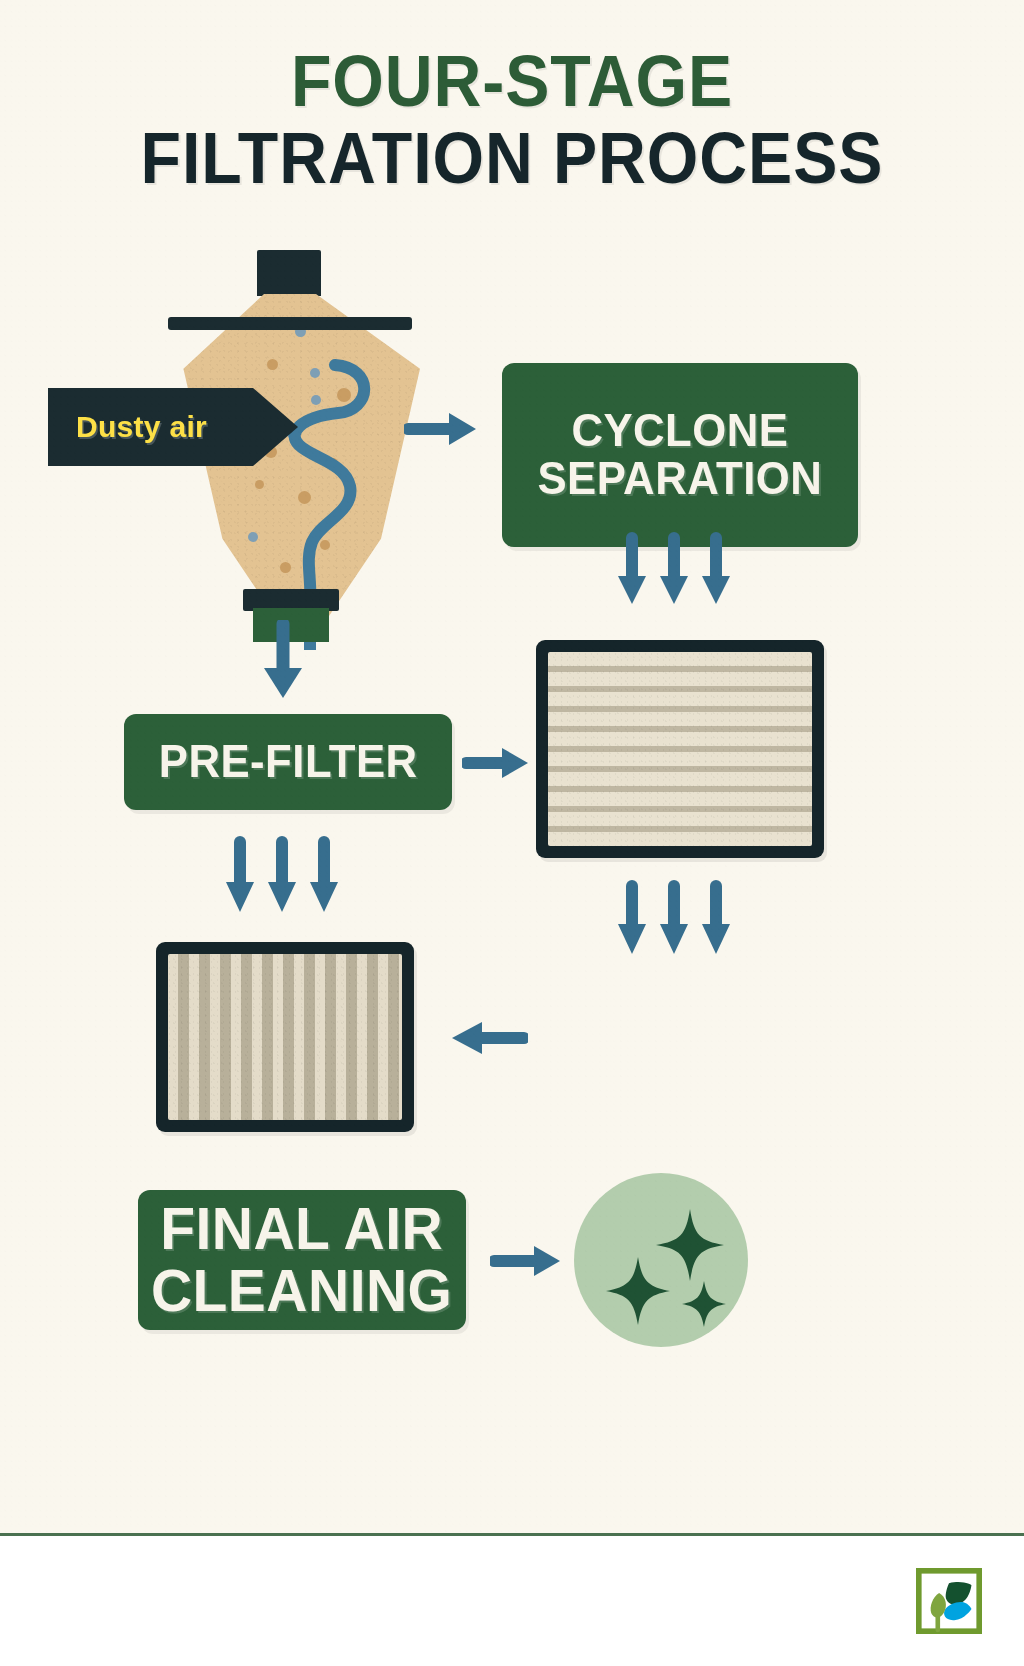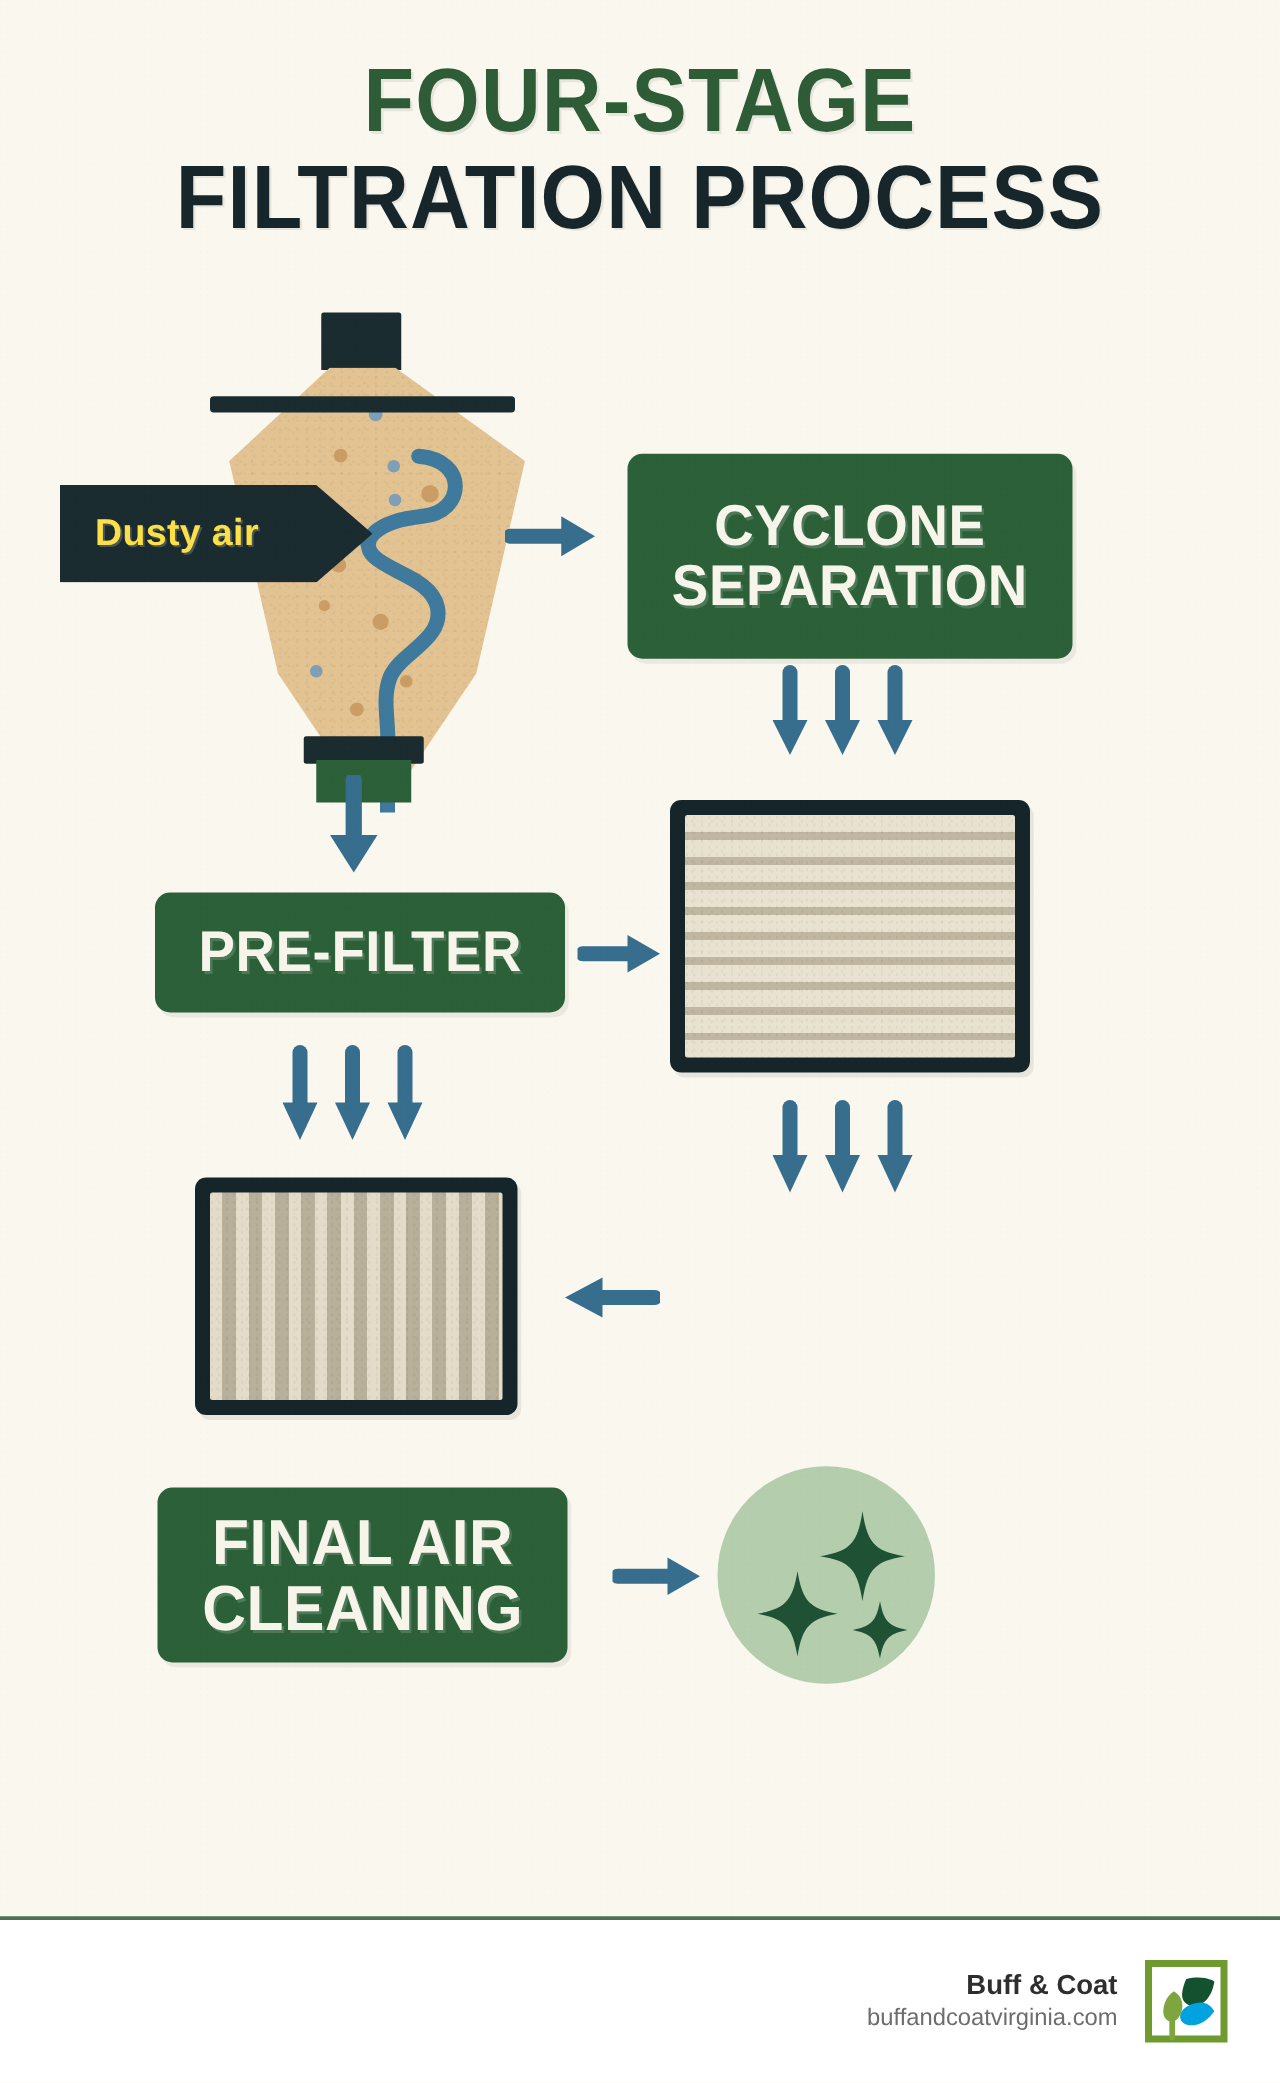--- a/index.html
+++ b/index.html
@@ -60,24 +60,24 @@
     text-align: center;
     line-height: 1.04;
     letter-spacing: 0.5px;
     text-shadow: 2px 2px 0 rgba(255,255,255,0.16);
   }
   .proc-box span {
     display: block;
     transform: scaleX(0.95);
   }
 
-  #box-cyclone   { left: 502px; top: 363px; width: 356px; height: 164px; font-size: 46px; }
+  #box-cyclone   { left: 502px; top: 363px; width: 356px; height: 184px; font-size: 46px; }
   #box-prefilter { left: 124px; top: 714px; width: 328px; height: 96px;  font-size: 46px; }
   #box-hepa      { left: 538px; top: 982px; width: 278px; height: 142px; font-size: 46px; }
-  #box-final     { left: 126px; top: 1190px; width: 328px; height: 140px; font-size: 51px; }
+  #box-final     { left: 138px; top: 1190px; width: 328px; height: 140px; font-size: 60px; }
 
   
   #cyclone {
     position: absolute;
     left: 160px;
     top: 250px;
     width: 260px;
     height: 400px;
   }
   #cyc-stack {
@@ -444,24 +444,20 @@
         <path d="M 130,108 C 133,124 137,128 152,131 C 137,134 133,138 130,154
                  C 127,138 123,134 108,131 C 123,128 127,124 130,108 Z"></path>
       </g>
     </svg>
   </div>
 
   <div id="grain"></div>
 
   <div id="footer-divider"></div>
   <div id="footer">
-    <div id="footer-text">
-      <div id="brand-name">Buff &amp; Coat</div>
-      <div id="brand-url">buffandcoatvirginia.com</div>
-    </div>
     <svg id="brand-logo" viewBox="0 0 100 100">
       <rect x="3" y="3" width="94" height="94" fill="none" stroke="#6f9a2e" stroke-width="11"></rect>
       <path d="M 50,23 C 72,18 84,26 84,26 C 84,26 82,48 66,54 C 52,59 44,50 45,41 C 46,31 50,23 50,23 Z" fill="#14512f"></path>
       <path d="M 84,62 C 84,62 74,78 58,79 C 44,80 40,70 44,63 C 49,55 63,50 72,52 C 80,54 84,62 84,62 Z" fill="#00a3e0"></path>
       <path d="M 35,38 C 46,44 48,58 42,68 C 36,78 26,76 23,68 C 20,59 25,44 35,38 Z" fill="#7fa53f"></path>
       <path d="M 33,58 L 33,94" stroke="#7fa53f" stroke-width="7" stroke-linecap="round" fill="none"></path>
     </svg>
   </div>
 
 </div>

